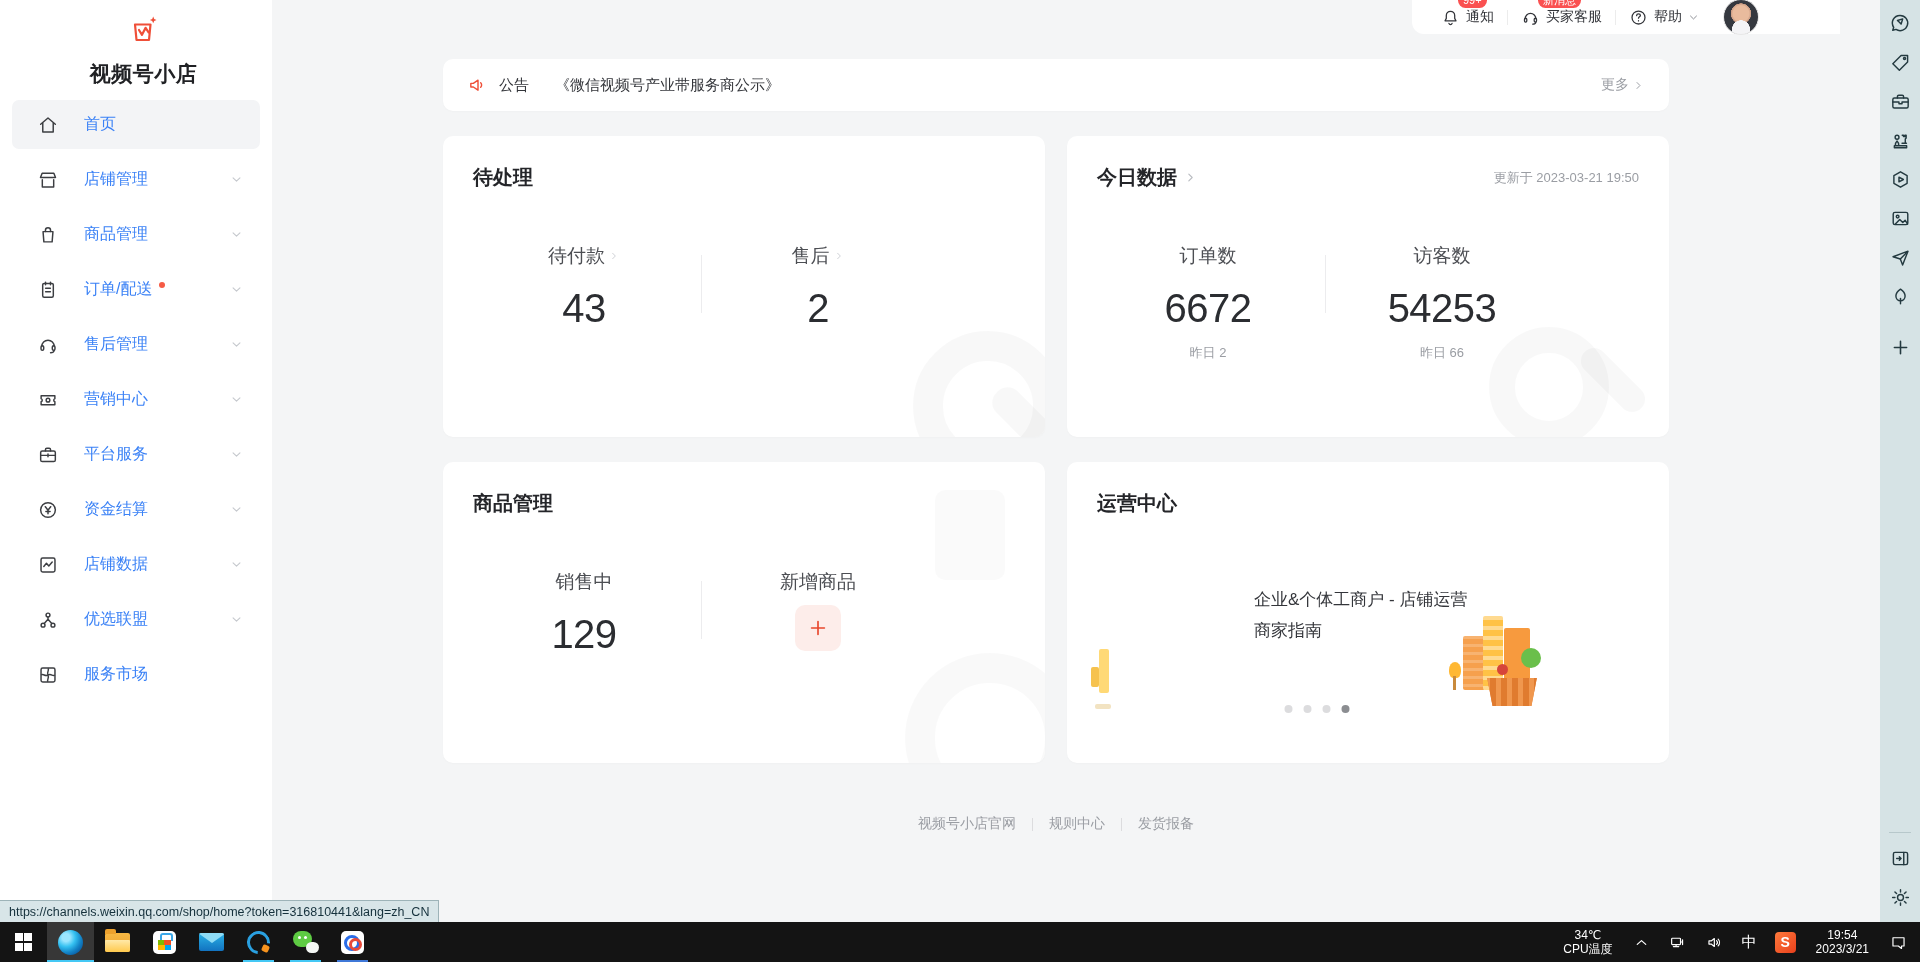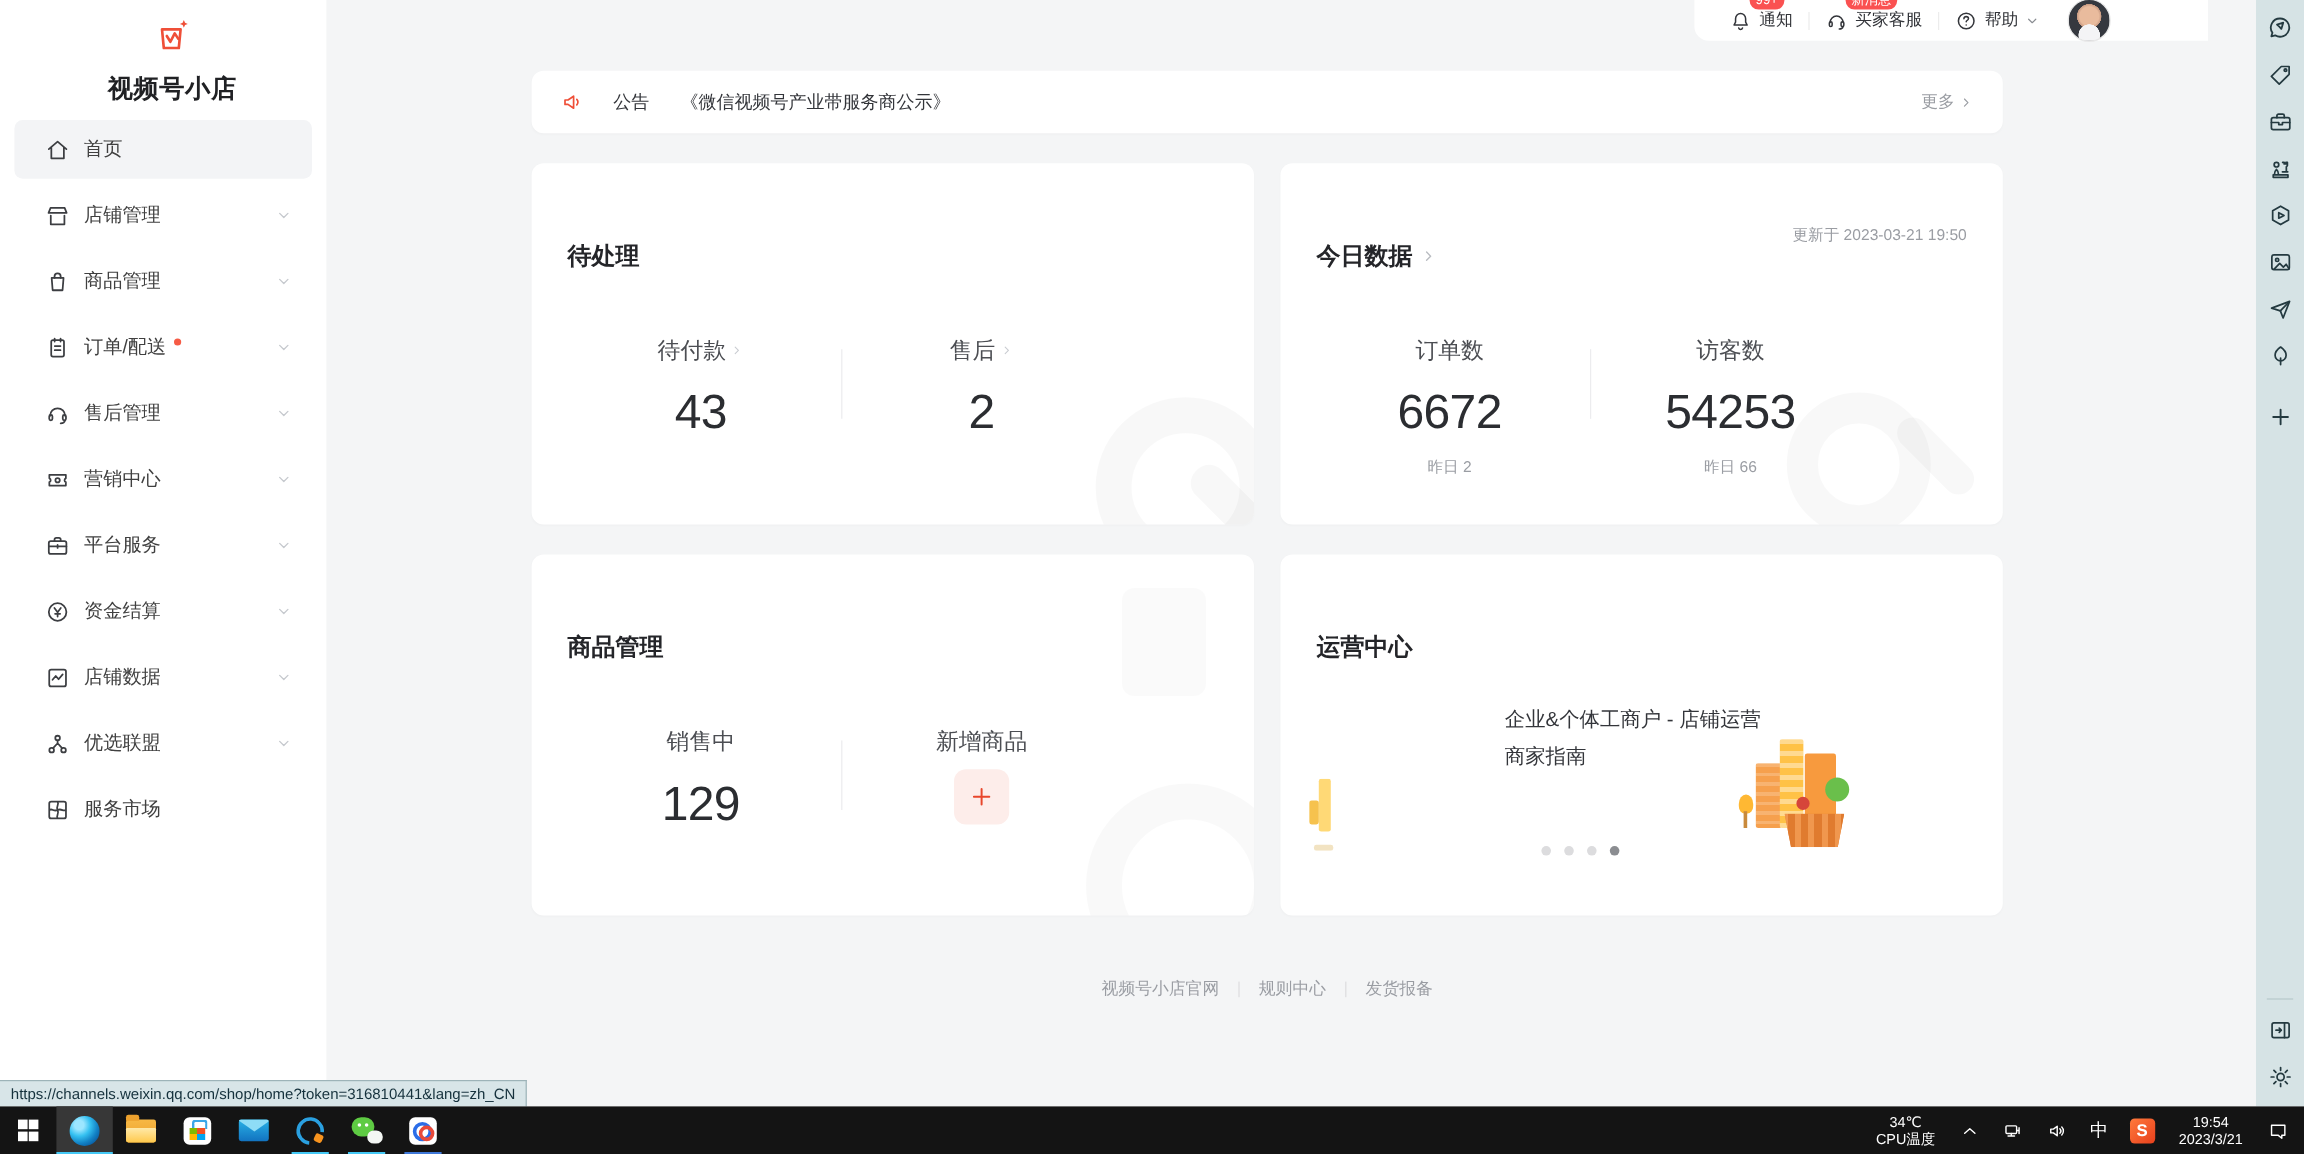--- a/index.html
+++ b/index.html
@@ -15,21 +15,21 @@
   .statusbar { position:absolute; left:0; bottom:40px; height:22px; background:#d8e5e8; border-top:1px solid #9db3b8; border-right:1px solid #9db3b8; display:inline-flex; align-items:center; padding:0 9px; font-size:12.5px; color:#15313c; z-index:8; white-space:nowrap; }
 
   
   .logo-row { display:flex; align-items:center; gap:13px; padding:13px 0 0 15px;flex-direction:column; }
   .logo-text { font-size:21px; font-weight:bold; color:#202124; letter-spacing:.5px; }
   .menu { margin-top:9px; }
   .side-item { position:relative; display:flex; align-items:center; height:55px; padding:0 28px 0 37px; cursor:pointer; }
   .side-item > * { position:relative; z-index:1; }
   .side-item.active::before { content:''; position:absolute; left:12px; right:12px; top:3px; bottom:3px; background:#f3f4f6; border-radius:7px; z-index:0; }
   .si-icon { color:#3c3e42; }
-  .si-label { margin-left:11px; font-size:16px; color:#404040; }
+  .si-label { margin-left:25px; font-size:16px; color:#3b82f6; }
   .si-dot { width:6px; height:6px; border-radius:50%; background:#f65b45; margin:-10px 0 0 7px; }
   .si-chev { margin-left:auto; color:#c6c9ce; }
 
   
   .header-pill { position:absolute; top:0; right:40px; width:428px; height:34px; background:#fff; border-radius:0 0 0 12px; display:flex; align-items:center; z-index:3; padding-left:16px; }
   .hdr-item { position:relative; display:flex; align-items:center; gap:6px; font-size:14px; color:#33353a; padding:0 13px; height:100%; cursor:pointer; }
   .hdr-badge { position:absolute; top:-7px; left:30px; background:#fa5151; color:#fff; font-size:11px; line-height:15px; padding:0 5px; border-radius:9px; white-space:nowrap; box-shadow:0 0 0 1.5px #fff; }
   .hdr-sep { width:1px; height:15px; background:#ececec; }
   .hdr-caret { color:#8a8d92; margin-left:-1px; }
   .avatar { width:36px; height:36px; border-radius:50%; margin:0 0 0 10px; cursor:pointer;
@@ -37,28 +37,28 @@
       radial-gradient(circle at 50% 86%, #f4f4f6 0 26%, transparent 27%),
       radial-gradient(circle at 50% 40%, #e9bb9d 0 30%, #c89a82 38%, #35383f 39% 100%);
     border:1px solid #e8e8e8; }
 
   
   .main { position:absolute; left:272px; top:0; right:40px; bottom:40px; overflow:hidden; }
   .content { width:1226px; margin:0 auto; padding-top:59px; }
   .card, .announce { background:#fff; border-radius:10px; box-shadow:0 1px 2px rgba(0,0,0,.02); }
 
   .announce { height:52px; display:flex; align-items:center; padding:0 24px; }
-  .announce-tag { font-size:15px; color:#33353a; margin-left:24px; }
+  .announce-tag { font-size:15px; color:#33353a; margin-left:12px; }
   .announce-text { font-size:15px; color:#33353a; margin-left:26px; cursor:pointer; }
   .announce-more { margin-left:auto; display:flex; align-items:center; gap:3px; color:#9a9da3; font-size:14px; cursor:pointer; }
 
   .grid-row { display:grid; grid-template-columns:1fr 1fr; gap:22px; margin-top:25px; }
   .card { position:relative; height:301px; padding:28px 30px; overflow:hidden; }
   .card-head { display:flex; align-items:center; }
-  .card-title { font-size:20px; font-weight:bold; color:#242529; display:flex; align-items:center; gap:6px;margin-top:36px; }
+  .card-title { font-size:20px; font-weight:bold; color:#242529; display:flex; align-items:center; gap:6px; }
   .card-title .t-chev { color:#b9bcc1; }
   .card-upd { margin-left:auto; font-size:13px; color:#9a9da3; }
 
   .stats { display:flex; width:468px; margin:52px 0 0 -6px; }
   .stat { flex:1; text-align:center; position:relative; }
   .stat + .stat::before { content:''; position:absolute; left:0; top:12px; height:58px; width:1px; background:#ececee; }
   .stat-label { display:inline-flex; align-items:center; gap:3px; font-size:19px; color:#4c4e53; }
   .stat-label .s-chev { color:#c9ccd1; }
   .stat-value { margin-top:17px; font-size:40px; font-weight:500; color:#2b2d31; letter-spacing:-.5px; }
   .stat-value.accent { color:#f4502e; }

